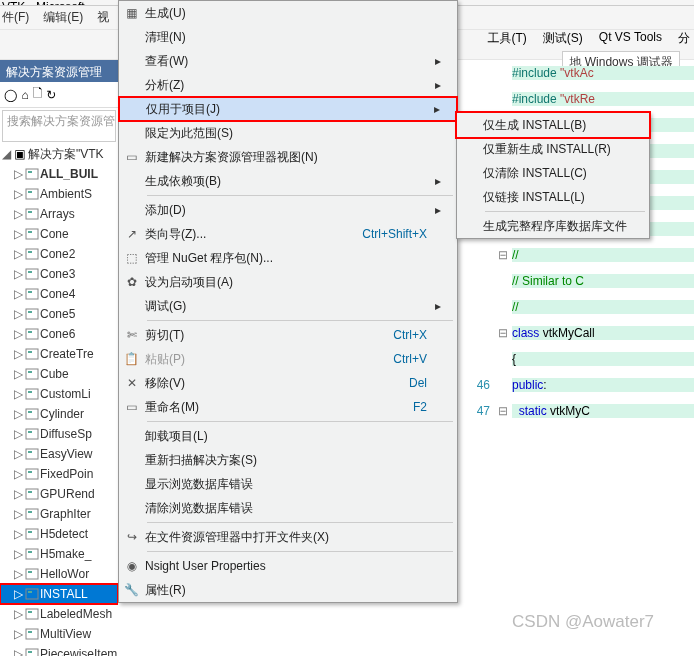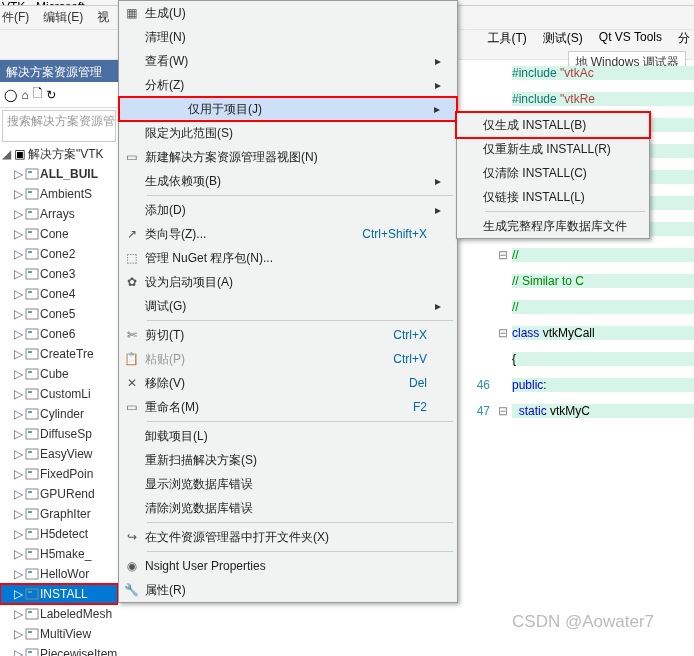--- a/index.html
+++ b/index.html
@@ -22,21 +22,21 @@
 .tree-item.selected .arrow { color: #fff; }
 .tree-item.bold .label { font-weight: bold; }
 .tree-item.redbox { outline: 2px solid red; outline-offset: -1px; }
 .context-menu { position: absolute; left: 118px; top: 0; width: 340px; background: #f1f2f2; border: 1px solid #999; box-shadow: 2px 2px 4px rgba(0,0,0,0.3); z-index: 10; }
 .menu-item { display: flex; align-items: center; height: 24px; padding-right: 10px; }
 .menu-item .mi-icon { width: 26px; display: inline-flex; align-items: center; justify-content: center; color: #555; }
 .menu-item .mi-label { flex: 1; color: #222; }
 .menu-item .mi-shortcut { color: #0369a1; margin-right: 8px; }
 .menu-item .mi-arrow { width: 12px; color: #333; }
 .menu-item.disabled .mi-label { color: #999; }
-.menu-item.hover { background: #cde0f7; border: 1px solid #7fa8d8; height: 24px; padding-left: 42px; }
+.menu-item.hover { background: #cde0f7; border: 1px solid #7fa8d8; height: 24px; }
 .menu-item.redbox { outline: 2px solid red; outline-offset: -1px; }
 .menu-sep { height: 1px; background: #ccc; margin: 2px 4px 2px 28px; }
 .submenu { position: absolute; left: 456px; top: 112px; width: 194px; background: #f1f2f2; border: 1px solid #999; box-shadow: 2px 2px 4px rgba(0,0,0,0.3); z-index: 20; }
 .submenu .menu-item.redbox { outline: 2px solid red; outline-offset: 0; }
 .editor { position: absolute; left: 458px; top: 60px; right: 0; bottom: 0; font-family: Consolas, monospace; font-size: 18px; overflow: hidden; }
 .line { display: flex; align-items: center; height: 26px; }
 .gutter { width: 40px; text-align: right; padding-right: 8px; color: #2b91af; }
 .fold { width: 14px; color: #888; font-size: 12px; }
 .code { flex: 1; background: #d6f5e8; white-space: pre; }
 .c-kw { color: #0000cc; }
@@ -63,21 +63,21 @@
 
 <div class="toolbar"></div>
 
 <div class="toolbar-right">
   <div style="display:flex;gap:16px">
     <span>工具(T)</span>
     <span>测试(S)</span>
     <span>Qt VS Tools</span>
     <span>分</span>
   </div>
-  <div style="display:flex;gap:0;align-items:flex-end">
+  <div style="display:flex;gap:6px;align-items:flex-end">
     <span class="dbg">地 Windows 调试器</span>
     <span style="color:#0078d4">▫</span>
   </div>
 </div>
 
 <div class="sidebar">
   <div class="panel-header">解决方案资源管理</div>
   <div class="panel-toolbar">
     <span>◯</span>
     <span>⌂</span>

